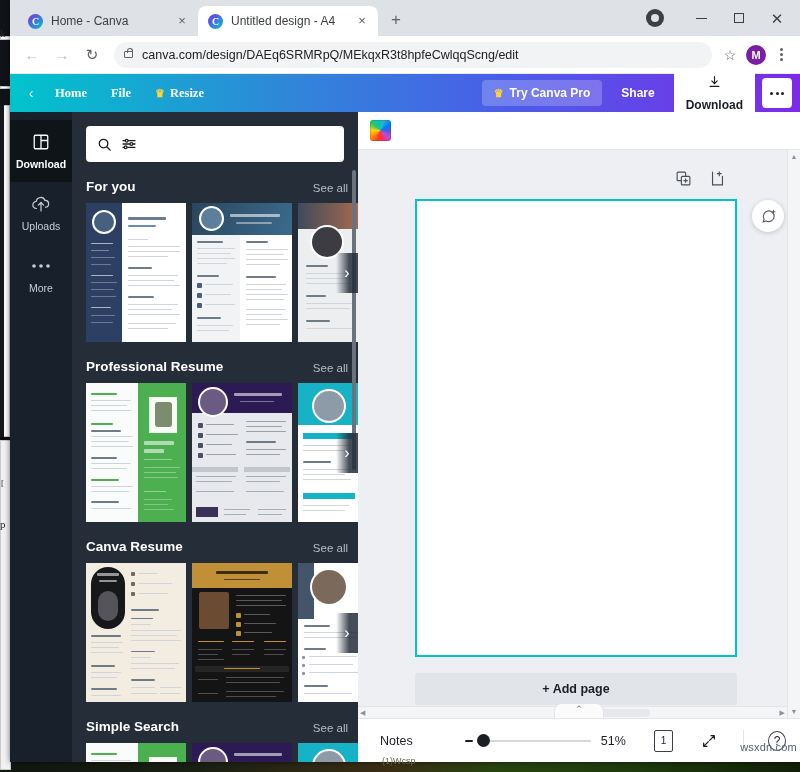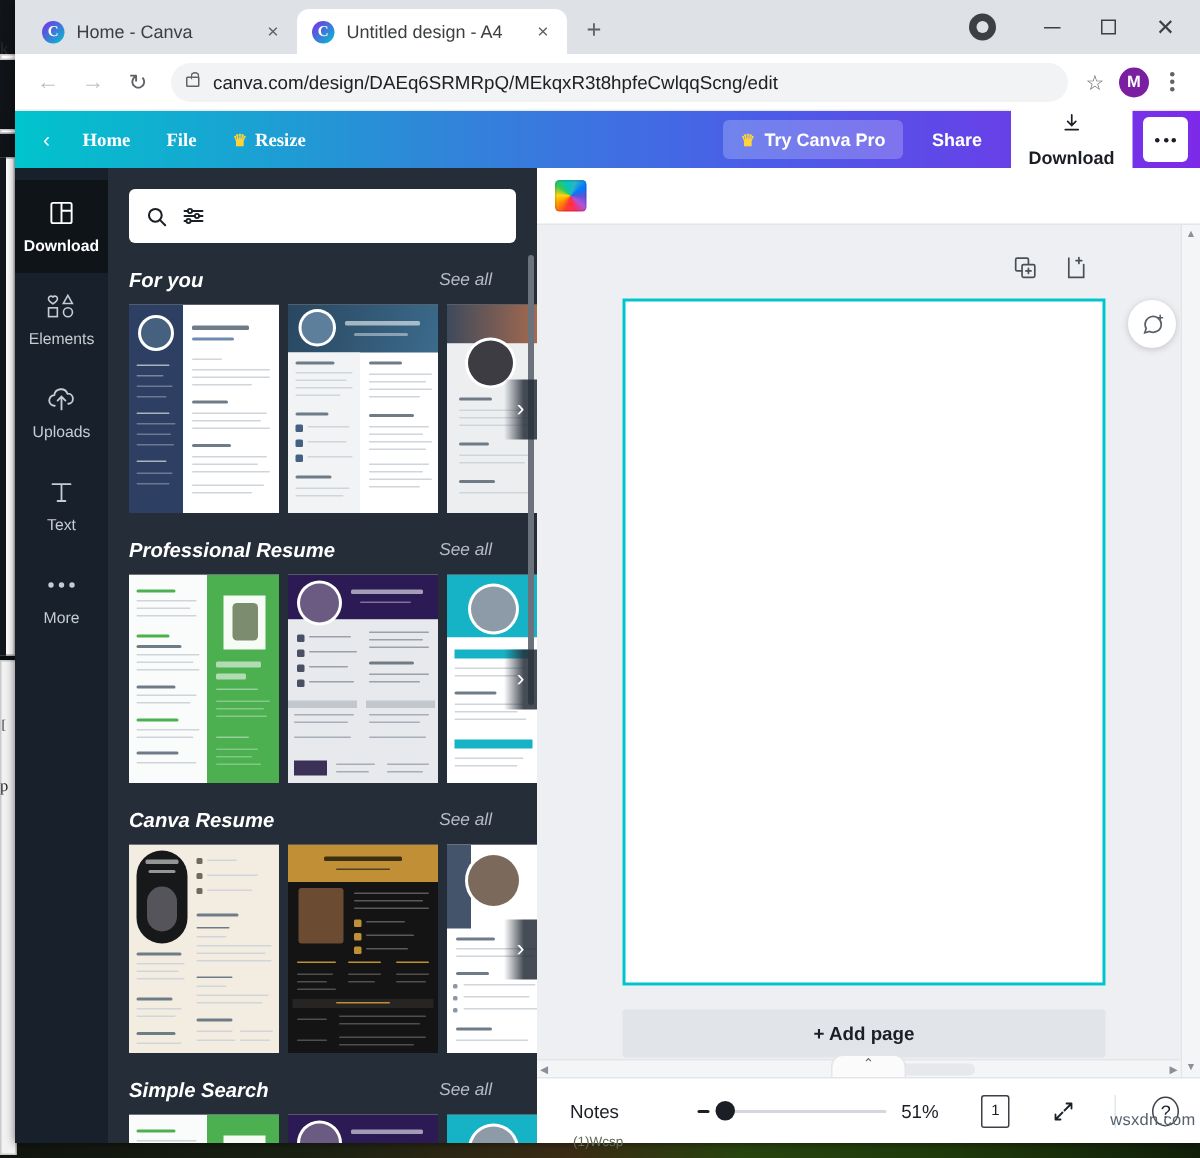--- a/index.html
+++ b/index.html
@@ -217,22 +217,22 @@
   .search-input {
     flex: 1 1 auto; border: none; outline: none; font-size: 12.5px;
     color: #3a3a3a; background: transparent;
     font-family: "Liberation Sans", sans-serif;
   }
   .search-input::placeholder { color: #9aa0a6; }
   .filter-ico { flex: 0 0 auto; display: flex; color: #1b1f25; }
 
   .section { margin-top: 17px; padding: 0 0 0 14px; }
   .section-head {
-    display: flex; align-items: center; justify-content: space-between;
-    padding-right: 30px; margin-bottom: 9px; font-style: italic;
+    display: flex; align-items: flex-end; justify-content: space-between;
+    padding-right: 10px; margin-bottom: 9px;
   }
   .section-title { color: #fff; font-size: 13.5px; font-weight: bold; }
   .section-seeall { color: #b6bcc5; font-size: 11.5px; }
   .thumbs { display: flex; gap: 6px; position: relative; overflow: hidden; }
   .thumb {
     width: 100px; height: 139px; flex: 0 0 auto;
     background: #fff; overflow: hidden; position: relative;
   }
   .thumb.partial { width: 78px; }
   .carousel-next {
@@ -487,50 +487,31 @@
           <div class="rail-item active">
             <span class="rail-ico">
               <svg width="18" height="18" viewBox="0 0 24 24" fill="none" stroke="#fff" stroke-width="1.7">
                 <rect x="3" y="3" width="18" height="18" rx="1.5"></rect>
                   <path d="M12 3v18M12 10h9"></path>
               </svg>
             </span>
             <span>Download</span>
           </div>
 
-          <div class="rail-item">
-            <span class="rail-ico">
-              <svg width="20" height="18" viewBox="0 0 26 22" fill="none" stroke="#c6ccd3" stroke-width="1.4">
-                <path d="M5.6 3.2c-1.4-1.5-3.9-.5-3.9 1.5 0 1.8 3.9 4.4 3.9 4.4s3.9-2.6 3.9-4.4c0-2-2.5-3-3.9-1.5z"></path>
-                <path d="M18.5 1.8l3.9 7h-7.8z"></path>
-                <rect x="1.8" y="12.6" width="7.6" height="7.6"></rect>
-                <circle cx="18.6" cy="16.4" r="3.9"></circle>
-              </svg>
-            </span>
-            <span>Elements</span>
-          </div>
 
           <div class="rail-item">
             <span class="rail-ico">
               <svg width="20" height="18" viewBox="0 0 24 22" fill="none" stroke="#c6ccd3" stroke-width="1.5" stroke-linecap="round">
                 <path d="M6.5 16.5a4.3 4.3 0 01-.4-8.6 5.6 5.6 0 0110.8-1.2 4.1 4.1 0 01.6 8.2"></path>
                 <path d="M12 19.5V9.2M8.8 12.3L12 9.1l3.2 3.2"></path>
               </svg>
             </span>
             <span>Uploads</span>
           </div>
 
-          <div class="rail-item">
-            <span class="rail-ico">
-              <svg width="18" height="18" viewBox="0 0 24 24" fill="none" stroke="#c6ccd3" stroke-width="1.6" stroke-linecap="round">
-                <path d="M4 5h16M12 5v15M8.5 20h7"></path>
-              </svg>
-            </span>
-            <span>Text</span>
-          </div>
 
           <div class="rail-item">
             <span class="rail-ico">
               <svg width="20" height="6" viewBox="0 0 20 6" fill="#c6ccd3">
                 <circle cx="3" cy="3" r="1.8"></circle>
                   <circle cx="10" cy="3" r="1.8"></circle>
                   <circle cx="17" cy="3" r="1.8"></circle>
               </svg>
             </span>
             <span>More</span>

